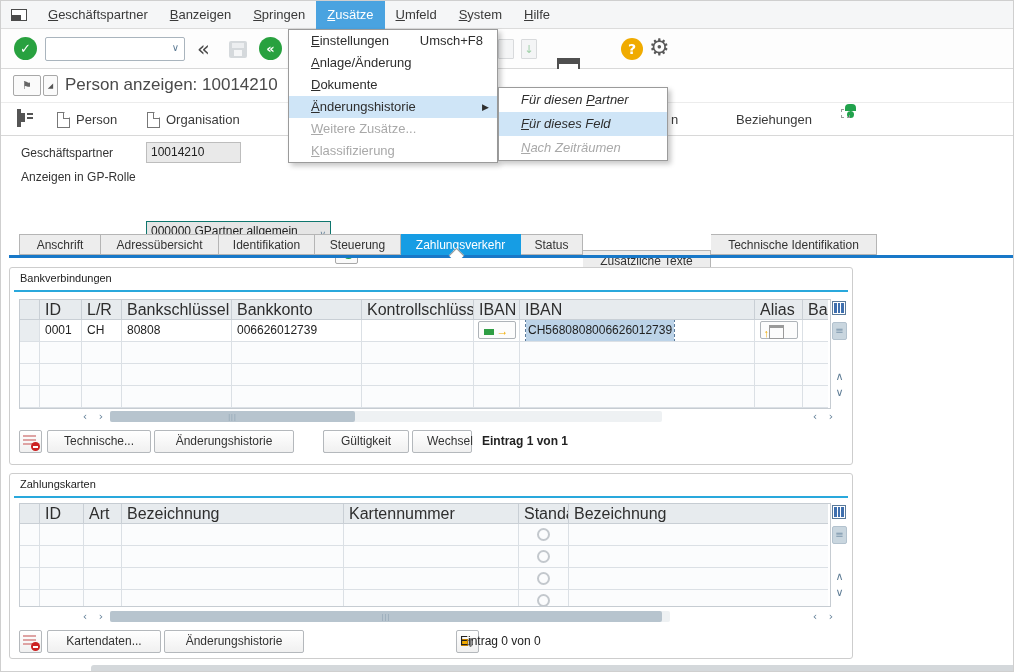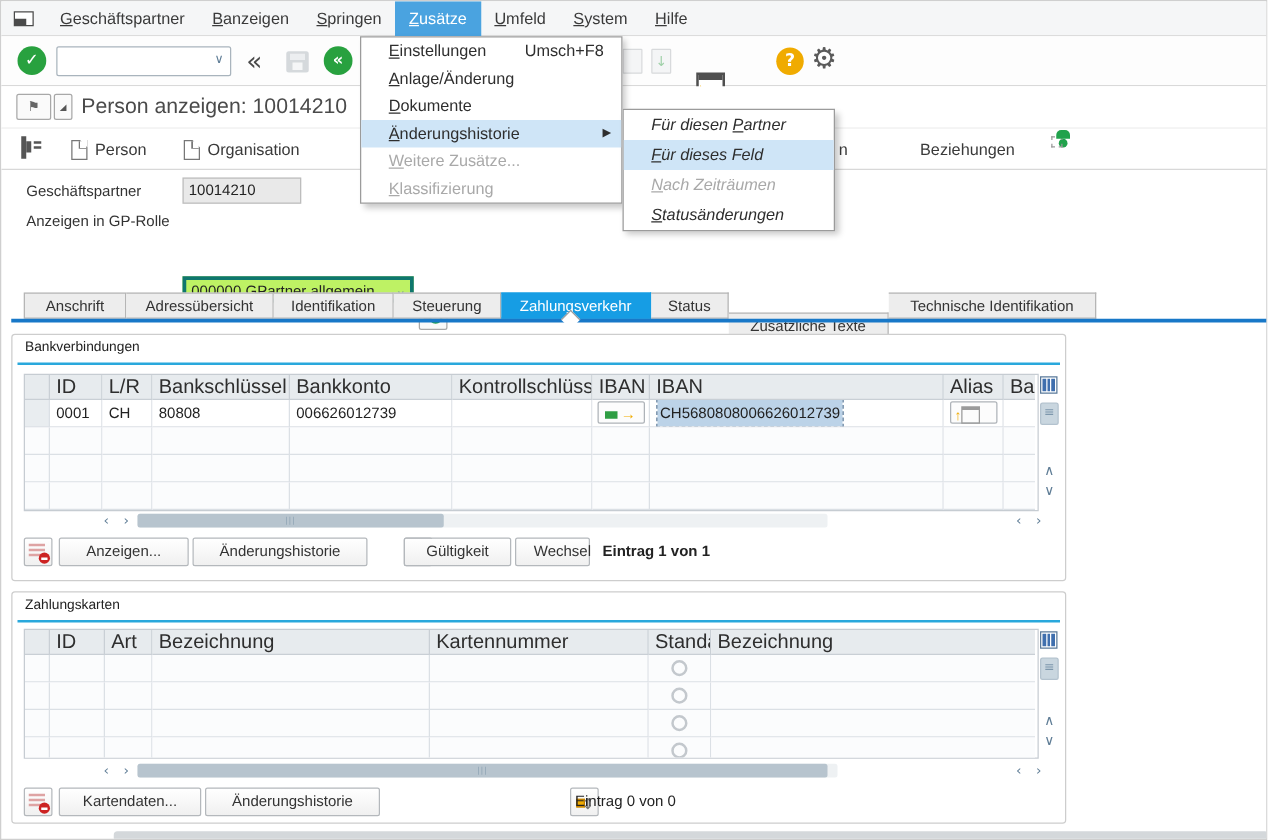--- a/index.html
+++ b/index.html
@@ -50,21 +50,21 @@
   .doc::after { content:""; position:absolute; right:-1px; top:-1px; border-style:solid; border-width:0 6px 6px 0; border-color:transparent #fff transparent transparent; box-shadow:-1px 1px 0 #777; }
   .flatbtn { display:flex; align-items:center; font-size:13px; color:#3a3a3a; height:33px; }
   .pers { position:relative; width:14px; height:15px; }
   .pers::before { content:""; position:absolute; left:3px; top:0; width:7px; height:7px; border-radius:50%; background:#21a24c; }
   .pers::after { content:""; position:absolute; left:1px; bottom:0; width:11px; height:7px; border-radius:4px 4px 0 0; background:#21a24c; }
   .relbox { position:absolute; right:-6px; top:-2px; width:9px; height:9px; border:1px dashed #999; }
 
   
   .flabel { font-size:12px; color:#333; }
   .ginput { background:#e9e9e9; border:1px solid #bdbdbd; height:21px; line-height:19px; padding-left:4px; font-size:12px; color:#222; }
-  .combo { background:#bef264; border:3px solid #0f766e; height:21px; line-height:19px; padding:0 16px 0 4px; font-size:12px; color:#222; position:relative; }
+  .combo { background:#e5e5e5; border:1px solid #0f766e; height:21px; line-height:19px; padding:0 16px 0 4px; font-size:12px; color:#222; position:relative; }
   .combo .arr { position:absolute; right:4px; top:3px; color:#5f7d96; font-size:9px; }
   .sqbtn { width:23px; height:23px; border:1px solid #a8a8a8; background:#fafafa; border-radius:2px; position:relative; }
   .lens { position:absolute; left:3px; top:4px; width:12px; height:9px; border:1px solid #667; }
   .lens::after { content:""; position:absolute; right:-4px; bottom:-5px; width:7px; height:7px; border:2px solid #21a24c; border-radius:50%; background:#fff; }
 
   
   .tabs { left:18px; top:233px; display:flex; height:21px; }
   .tab { height:21px; line-height:20px; text-align:center; background:#ededed; border:1px solid #b5b5b5; border-left:none; color:#333; font-size:12px; }
   .tab:first-child { border-left:1px solid #b5b5b5; }
   .tab.active { background:var(--tab-active); border-color:var(--tab-active); color:#fff; }
@@ -287,21 +287,21 @@
     </div>
     <div class="abs sarrow ico" style="left:798px;top:142px;width:14px;">‹</div>
     <div class="abs sarrow ico" style="left:814px;top:142px;width:14px;">›</div>
 
     
     <div class="abs btn icobtn" style="left:9px;top:162px;"><span class="dellist">
           <i></i>
           <i></i>
           <i></i>
         </span><span class="deldot"></span></div>
-    <div class="abs btn" style="left:37px;top:162px;width:104px;">Anzeigen...</div>
+    <div class="abs btn" style="left:37px;top:162px;width:104px;">Technische...</div>
     <div class="abs btn" style="left:144px;top:162px;width:140px;">Änderungshistorie</div>
     <div class="abs btn icobtn" style="left:287px;top:162px;"><span class="swapsq"></span><span class="swaparr ico">↕</span></div>
     <div class="abs btn" style="left:313px;top:162px;width:86px;">Gültigkeit</div>
     <div class="abs btn" style="left:402px;top:162px;width:60px;">Wechsel</div>
     <div class="abs entrytext" style="left:472px;top:162px;font-weight:bold;">Eintrag 1 von 1</div>
   </div>
 
   <div class="abs groupbox" style="top:472px;height:186px;">
     <div class="caption">Zahlungskarten</div>
     <div class="crule" style="top:22px;"></div>
@@ -390,16 +390,15 @@
     <div class="mi"><span class="mn">D</span><span>okumente</span></div>
     <div class="mi mi-hl"><span class="mn">Ä</span><span>nderungshistorie</span><span class="subarr ico">▶</span></div>
     <div class="mi mi-dis"><span class="mn">W</span><span>eitere Zusätze...</span></div>
     <div class="mi mi-dis"><span class="mn">K</span><span>lassifizierung</span></div>
   </div>
 
   <div class="abs menupanel" style="left:497px;top:86px;width:170px;">
     <div class="mi smi"><span>Für diesen </span><span class="mn">P</span><span>artner</span></div>
     <div class="mi smi mi-hl"><span></span><span class="mn">F</span><span>ür dieses Feld</span></div>
     <div class="mi smi mi-dis"><span></span><span class="mn">N</span><span>ach Zeiträumen</span></div>
-    <div class="mi smi"><span></span><span class="mn">S</span><span>tatusänderungen</span></div>
   </div>
 
 </div>
 
 </body></html>

